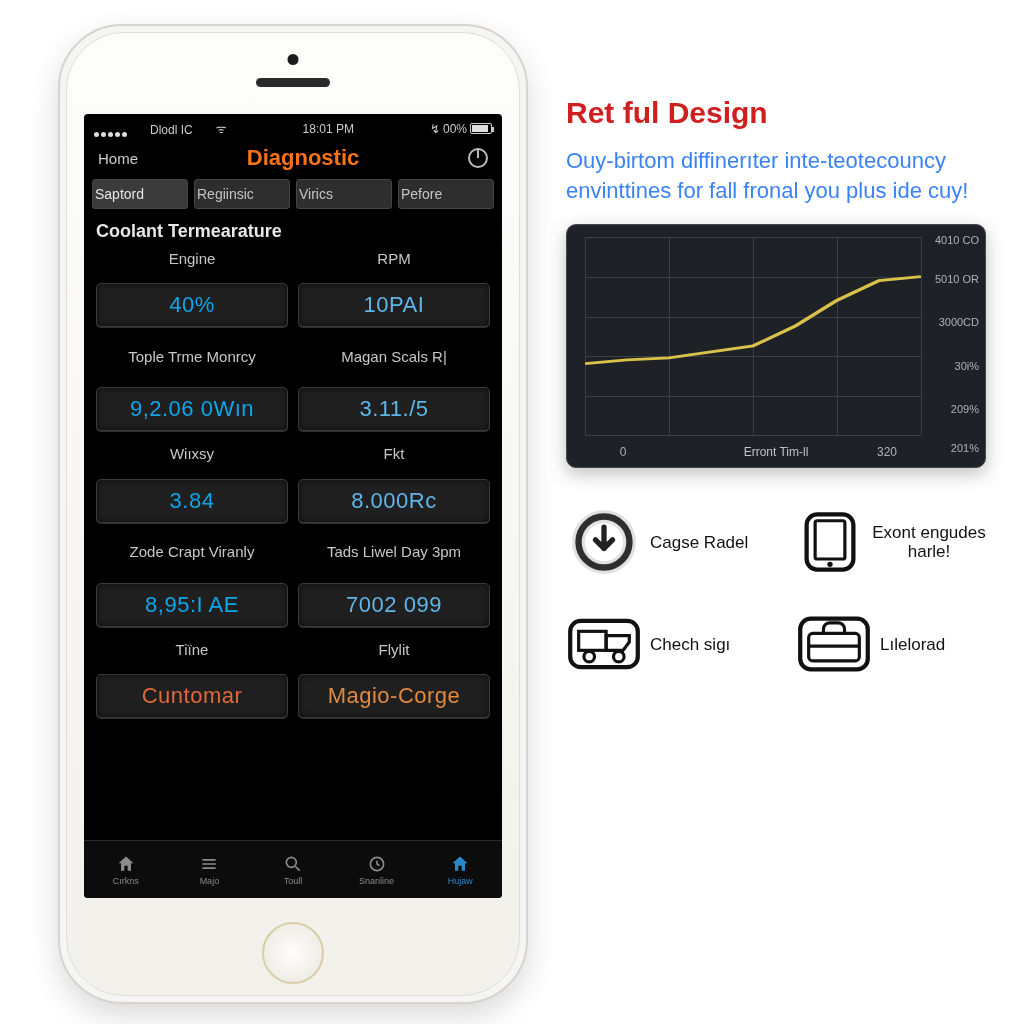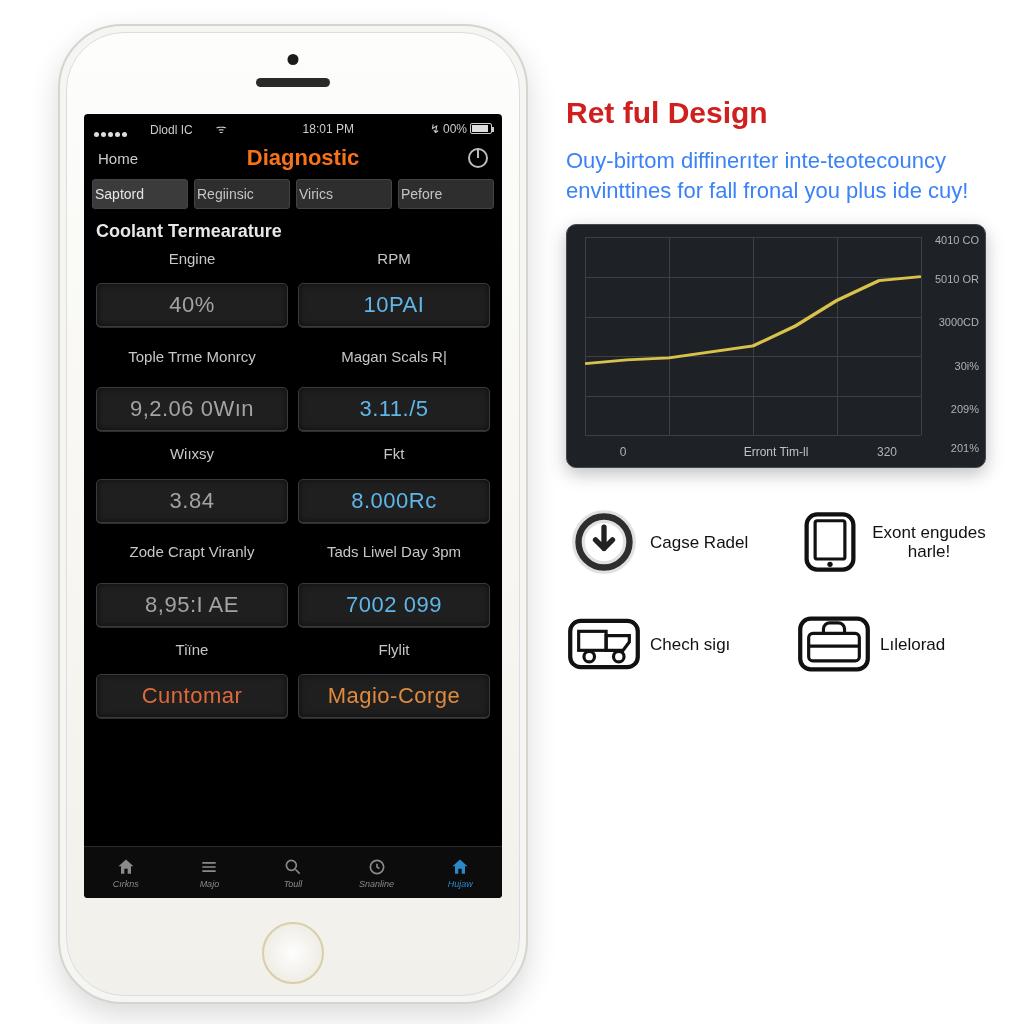--- a/index.html
+++ b/index.html
@@ -35,24 +35,24 @@
 .tab.active { background:#3b3b3b; color:#e6e6e6; }
 
 
 .sec-head { font-size:18px; font-weight:600; color:#e8e8e8; padding:12px 12px 6px; }
 
 
 .grid { display:grid; grid-template-columns:1fr 1fr; gap:12px 10px; padding:0 12px; }
 .cell-label { text-align:center; font-size:15px; color:#c7c7c7; line-height:1.15; padding:2px 0 4px; }
 .cell-label.ml { min-height:36px; display:flex; align-items:center; justify-content:center; }
 .pill { background:#1f1f1f; border:1px solid #3a3a3a; border-radius:5px; text-align:center; font-size:22px; padding:8px 4px; font-weight:400; letter-spacing:.5px; box-shadow:inset 0 0 6px rgba(0,0,0,.6),0 1px 0 #2e2e2e; }
-.c-green{color:#a3a3a3;} .c-blue{color:#5fb6e8;} .c-orange{color:#e08a3f;} .c-orange2{color:#e0693b;}
-
-
-.tabbar { position:absolute; left:0; right:0; bottom:0; height:52px; background:#0c0c0c; border-top:1px solid #2b2b2b; display:flex;font-style:italic; }
+.c-green{color:#0ea5e9;} .c-blue{color:#5fb6e8;} .c-orange{color:#e08a3f;} .c-orange2{color:#e0693b;}
+
+
+.tabbar { position:absolute; left:0; right:0; bottom:0; height:58px; background:#0c0c0c; border-top:1px solid #2b2b2b; display:flex; }
 .tbi { flex:1; display:flex; flex-direction:column; align-items:center; justify-content:center; gap:2px; color:#8a8a8a; font-size:9px; }
 .tbi.active { color:#2a88c9; }
 .tbi svg { width:20px; height:20px; }
 
 
 .rcol { position:absolute; left:566px; top:96px; width:420px; }
 .headline { font-size:30px; font-weight:700; color:#cf1f1f; margin-bottom:16px; }
 .blurb { font-size:22px; color:#3b82f6; line-height:1.35; margin-bottom:19px; }
 
 

